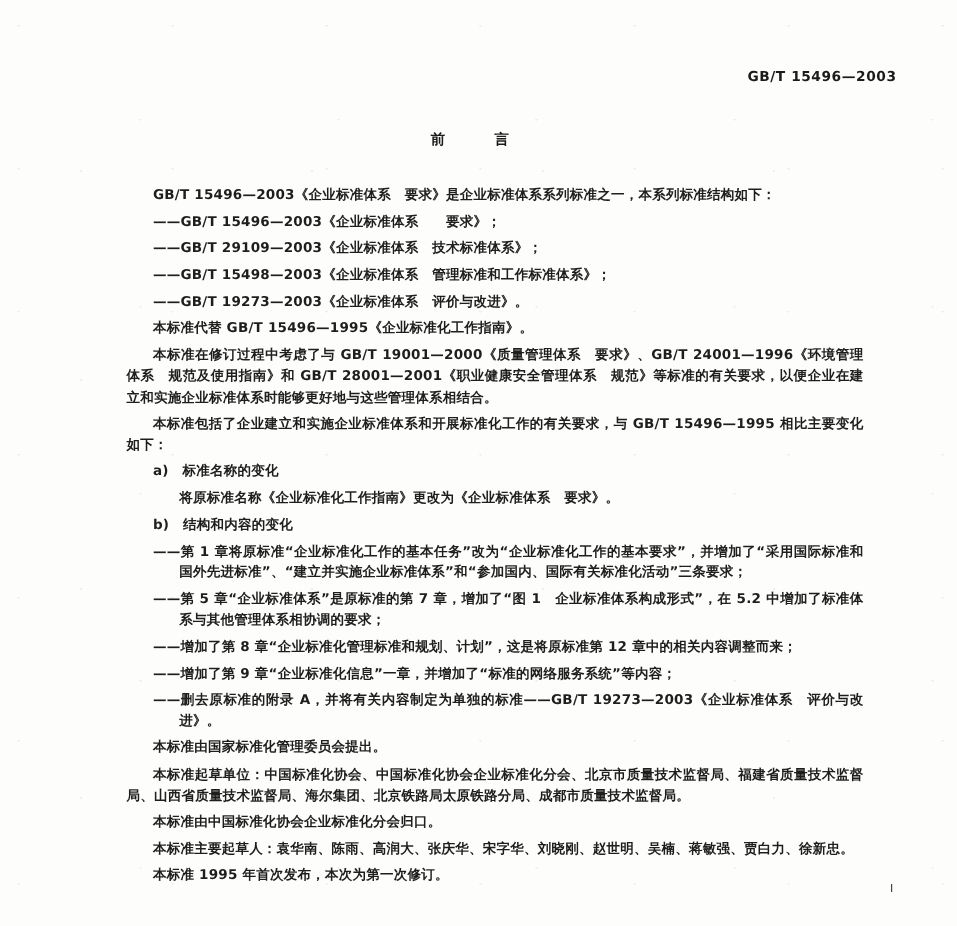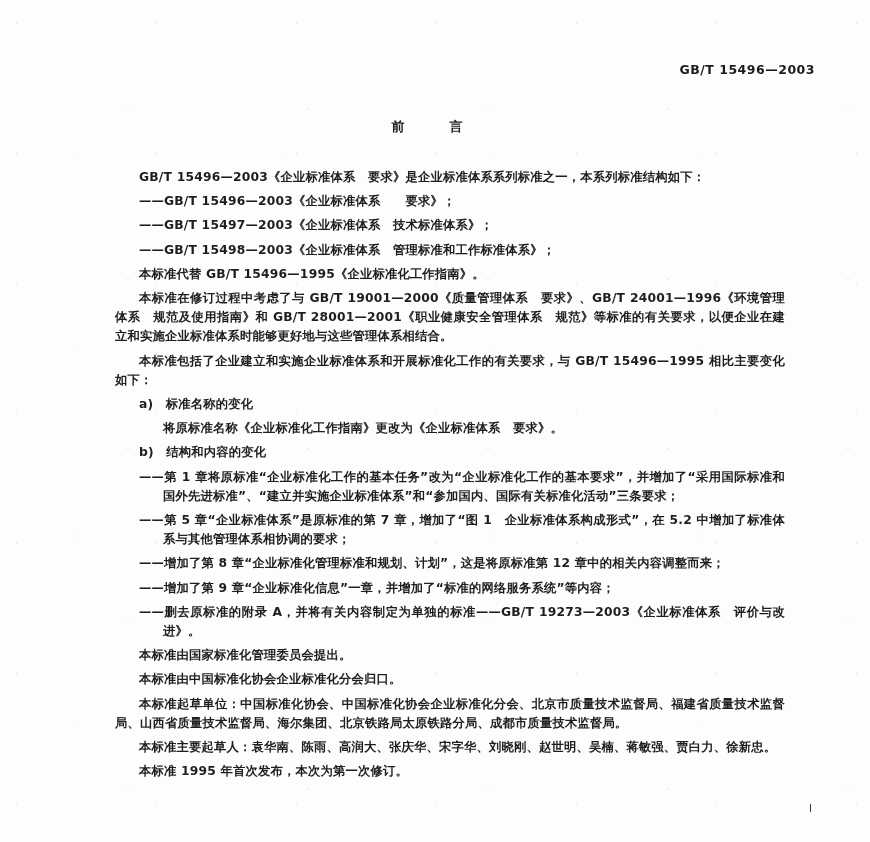--- a/index.html
+++ b/index.html
@@ -102,36 +102,37 @@
 
   <div class="content">
 
     <div class="std-no">GB/T 15496—2003</div>
 
     <div class="doc-title">前　言</div>
 
     <div class="body-block">
       <p class="p indent1">GB/T 15496—2003《企业标准体系　要求》是企业标准体系系列标准之一，本系列标准结构如下：</p>
       <p class="p indent-dash">——GB/T 15496—2003《企业标准体系　　要求》；</p>
-      <p class="p indent-dash">——GB/T 15497—2003《企业标准体系　技术标准体系》；</p>
+      <p class="p indent-dash">——GB/T 29109—2003《企业标准体系　技术标准体系》；</p>
       <p class="p indent-dash">——GB/T 15498—2003《企业标准体系　管理标准和工作标准体系》；</p>
+      <p class="p indent-dash">——GB/T 19273—2003《企业标准体系　评价与改进》。</p>
       <p class="p indent1">本标准代替 GB/T 15496—1995《企业标准化工作指南》。</p>
       <p class="p indent1">本标准在修订过程中考虑了与 GB/T 19001—2000《质量管理体系　要求》、GB/T 24001—1996《环境管理体系　规范及使用指南》和 GB/T 28001—2001《职业健康安全管理体系　规范》等标准的有关要求，以便企业在建立和实施企业标准体系时能够更好地与这些管理体系相结合。</p>
       <p class="p indent1">本标准包括了企业建立和实施企业标准体系和开展标准化工作的有关要求，与 GB/T 15496—1995 相比主要变化如下：</p>
       <p class="p indent-item">a)　标准名称的变化</p>
       <p class="p indent-sub">将原标准名称《企业标准化工作指南》更改为《企业标准体系　要求》。</p>
       <p class="p indent-item">b)　结构和内容的变化</p>
       <p class="p hang-dash">——第 1 章将原标准“企业标准化工作的基本任务”改为“企业标准化工作的基本要求”，并增加了“采用国际标准和国外先进标准”、“建立并实施企业标准体系”和“参加国内、国际有关标准化活动”三条要求；</p>
       <p class="p hang-dash">——第 5 章“企业标准体系”是原标准的第 7 章，增加了“图 1　企业标准体系构成形式”，在 5.2 中增加了标准体系与其他管理体系相协调的要求；</p>
       <p class="p hang-dash">——增加了第 8 章“企业标准化管理标准和规划、计划”，这是将原标准第 12 章中的相关内容调整而来；</p>
       <p class="p hang-dash">——增加了第 9 章“企业标准化信息”一章，并增加了“标准的网络服务系统”等内容；</p>
       <p class="p hang-dash">——删去原标准的附录 A，并将有关内容制定为单独的标准——GB/T 19273—2003《企业标准体系　评价与改进》。</p>
       <p class="p indent1">本标准由国家标准化管理委员会提出。</p>
+      <p class="p indent1">本标准起草单位：中国标准化协会、中国标准化协会企业标准化分会、北京市质量技术监督局、福建省质量技术监督局、山西省质量技术监督局、海尔集团、北京铁路局太原铁路分局、成都市质量技术监督局。</p>
       <p class="p indent1">本标准由中国标准化协会企业标准化分会归口。</p>
-      <p class="p indent1">本标准起草单位：中国标准化协会、中国标准化协会企业标准化分会、北京市质量技术监督局、福建省质量技术监督局、山西省质量技术监督局、海尔集团、北京铁路局太原铁路分局、成都市质量技术监督局。</p>
       <p class="p indent1">本标准主要起草人：袁华南、陈雨、高润大、张庆华、宋字华、刘晓刚、赵世明、吴楠、蒋敏强、贾白力、徐新忠。</p>
       <p class="p indent1">本标准 1995 年首次发布，本次为第一次修订。</p>
     </div>
 
     <div class="page-num">I</div>
   </div>
 
   <div class="noise"></div>
 </div>
 

